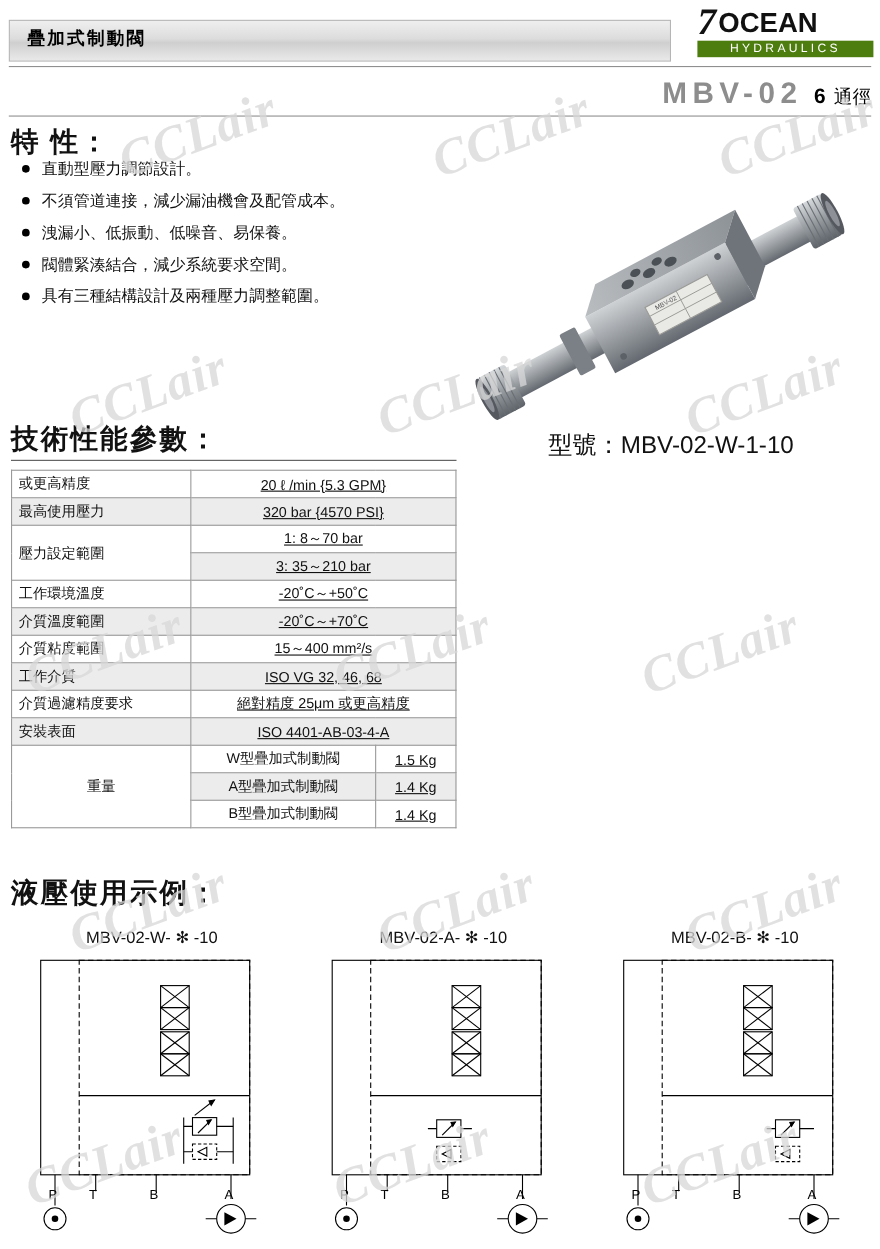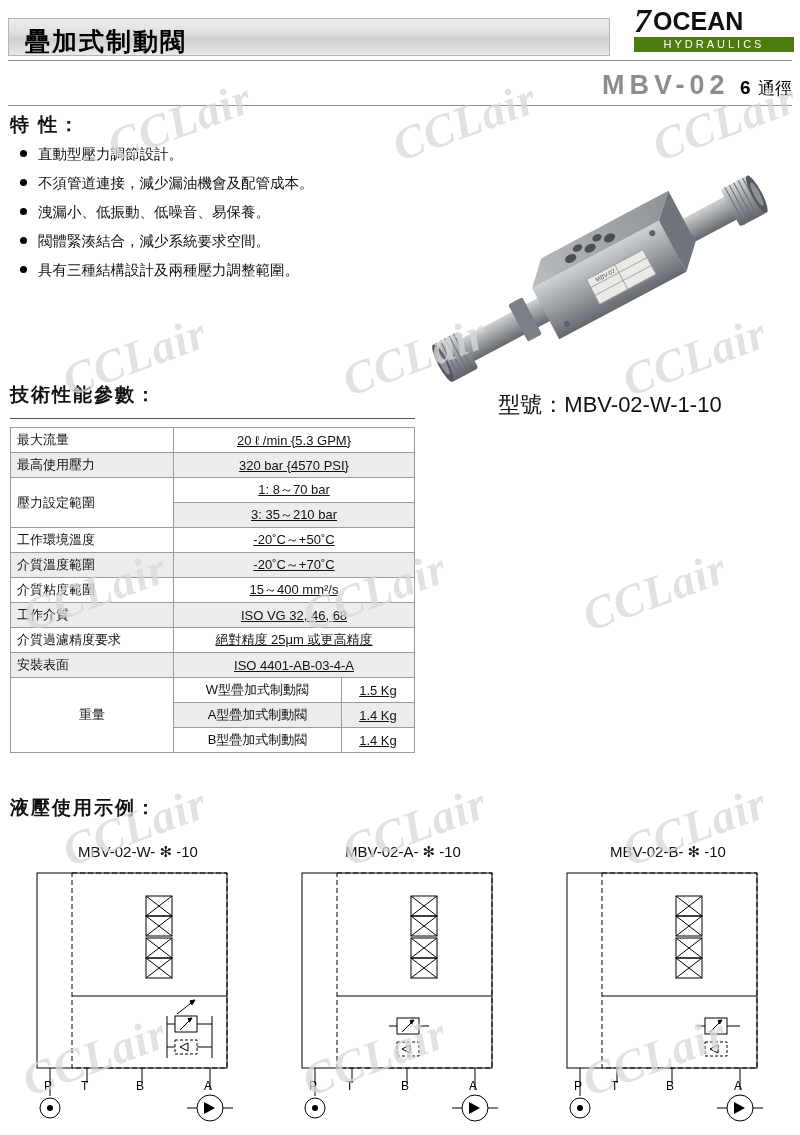--- a/index.html
+++ b/index.html
@@ -37,21 +37,21 @@
   .title-bar {
     position: absolute;
     left: 8px; top: 18px;
     width: 600px; height: 36px;
     background: linear-gradient(to bottom, #efefef 0%, #dcdcdc 45%, #cfcfcf 55%, #e9e9e9 100%);
     border: 1px solid #b5b5b5;
   }
   .title-bar .t {
     position: absolute;
     left: 16px; top: 6px;
-    font-size: 25px;
+    font-size: 16px;
     font-weight: bold;
     letter-spacing: 2px;
     color: #000;
   }
   .logo {
     position: absolute;
     right: 6px; top: 6px;
     width: 160px; height: 46px;
   }
   .logo-top {
@@ -107,21 +107,21 @@
   }
   .model-line .sz-cn {
     font-size: 17px;
     color: #000;
     margin-left: 3px;
   }
 
   
   .sec-h {
     position: absolute;
-    font-size: 19px;
+    font-size: 25px;
     font-weight: bold;
     letter-spacing: 2px;
   }
 
   
   .feat {
     position: absolute;
     left: 18px;
     font-size: 14.5px;
     line-height: 18px;
@@ -294,21 +294,21 @@
 </svg>
 
 <div class="model-no">型號：MBV-02-W-1-10</div>
 
 <div class="sec-h" style="left:10px; top:382px;">技術性能參數：</div>
 <div class="rule" style="top:418px; left:10px; width:405px; border-top:1px solid #555;"></div>
 
 <table class="spec">
   <tbody>
     <tr>
-      <td class="lbl">最大流量</td>
+      <td class="lbl">或更高精度</td>
       <td class="val" colspan="2">20 ℓ /min {5.3 GPM}</td>
     </tr>
     <tr class="row-alt">
       <td class="lbl">最高使用壓力</td>
       <td class="val" colspan="2">320 bar {4570 PSI}</td>
     </tr>
     <tr>
       <td class="lbl" rowspan="2">壓力設定範圍</td>
       <td class="val" colspan="2">1: 8～70 bar</td>
     </tr>

